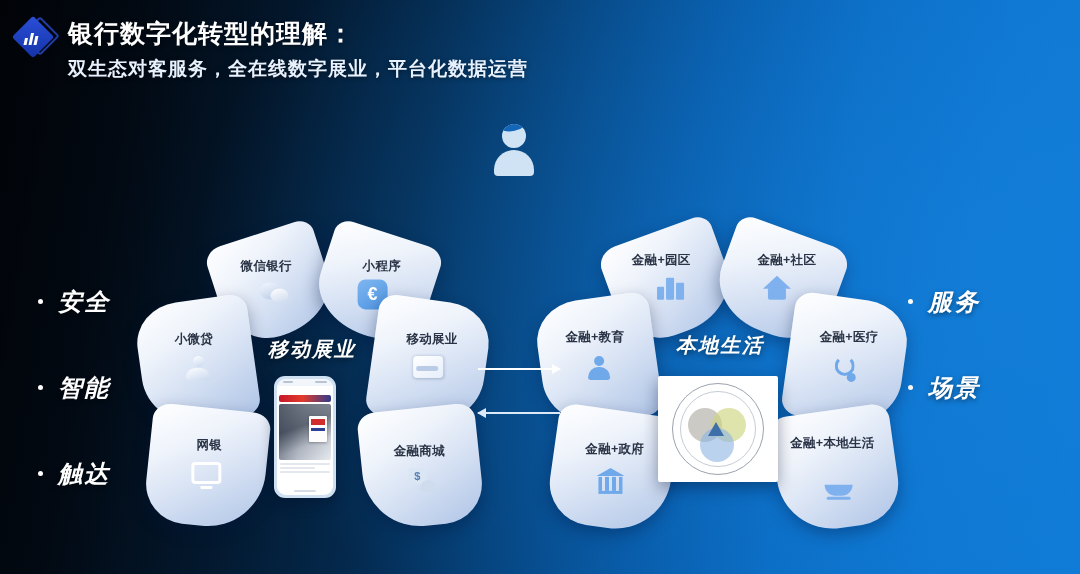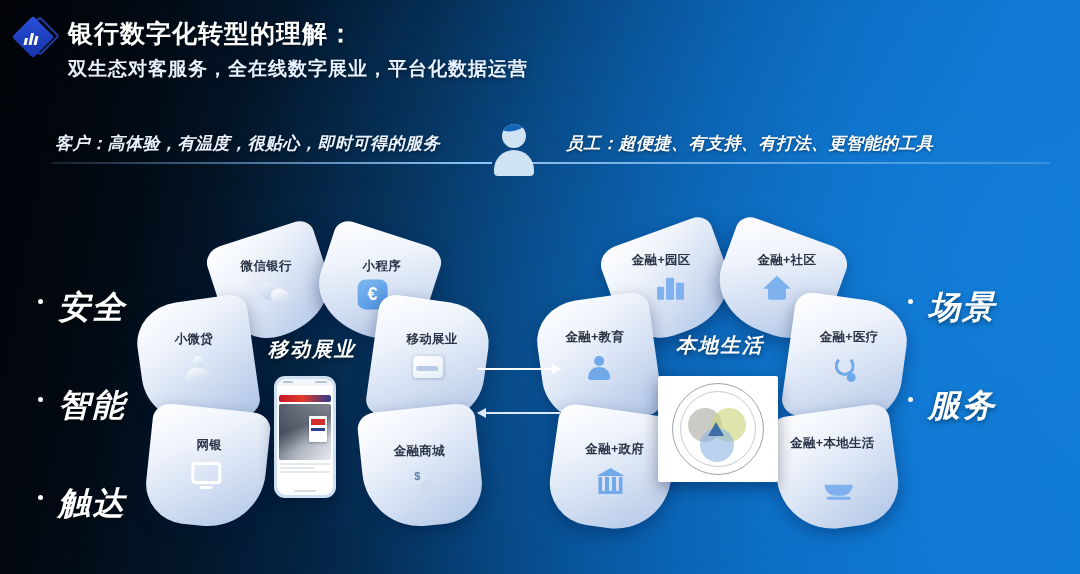--- a/index.html
+++ b/index.html
@@ -114,21 +114,21 @@
     border-radius: 20px 20px 4px 4px;
   }
 
   
   .bullets { position: absolute; top: 286px; }
   .bullets.left  { left: 38px;  width: 120px; }
   .bullets.right { left: 908px; width: 140px; }
   .bullets li {
     list-style: none;
     color: #ffffff;
-    font-size: 32px;
+    font-size: 24px;
     font-weight: 700;
     font-style: italic;
     letter-spacing: 2px;
     margin-bottom: 54px;
     position: relative;
     padding-left: 20px;
     text-shadow: 0 2px 5px rgba(0,0,0,0.45);
   }
   .bullets li::before {
     content: "";
@@ -515,40 +515,34 @@
     <div class="dia"></div>
     <div class="bars">
         <i></i>
         <i></i>
         <i></i>
       </div>
   </div>
   <div class="title">银行数字化转型的理解：</div>
   <div class="subtitle">双生态对客服务，全在线数字展业，平台化数据运营</div>
 
-  <div class="persona-row">
-    <div class="persona-left">客户：高体验，有温度，很贴心，即时可得的服务</div>
-    <div class="persona-rule"></div>
-    <div class="persona-rule-r"></div>
-    <div class="persona-right">员工：超便捷、有支持、有打法、更智能的工具</div>
-  </div>
   <div class="avatar">
     <div class="head"></div>
     <div class="body"></div>
   </div>
 
   <ul class="bullets left">
     <li>安全</li>
     <li>智能</li>
     <li>触达</li>
   </ul>
 
   <ul class="bullets right">
+    <li>服务</li>
     <li>场景</li>
-    <li>服务</li>
   </ul>
 
   <div class="cluster left">
 
     <div class="petal p-wechat">
       <div class="plabel">微信银行</div>
       <div class="picon">
           <span class="ic ic-chat"></span>
         </div>
     </div>

